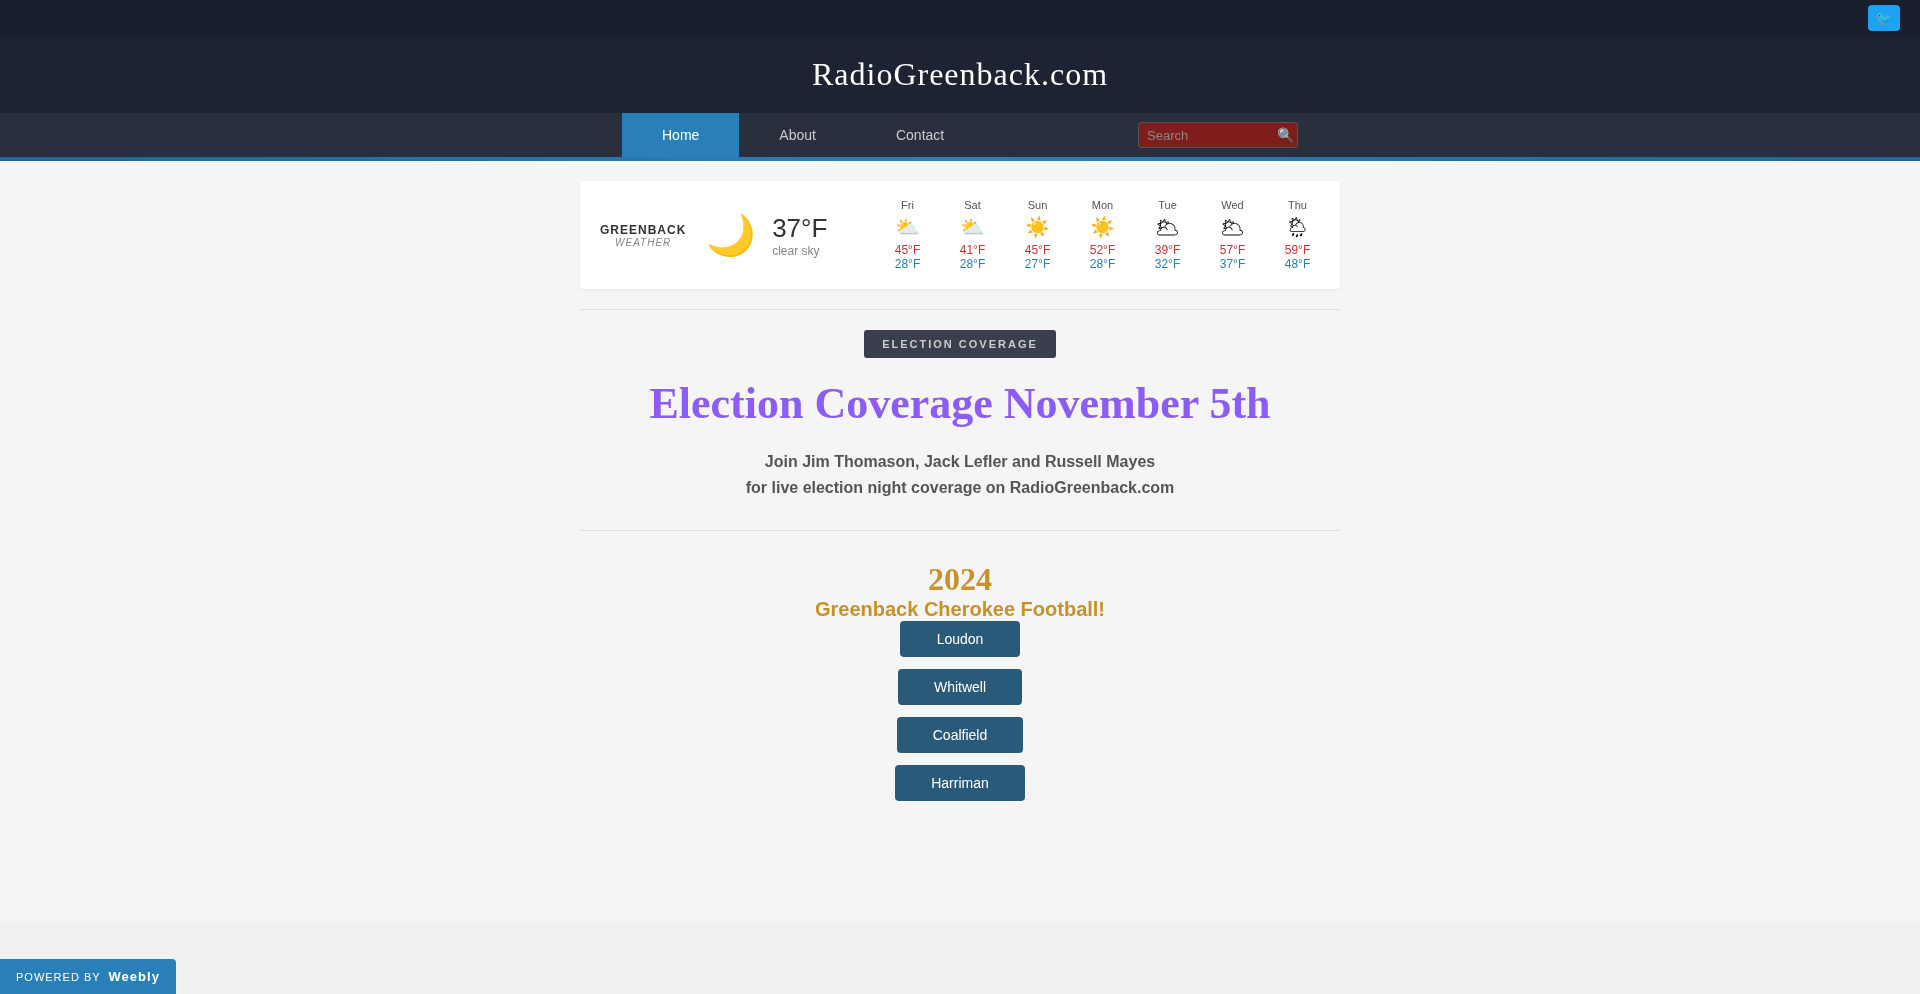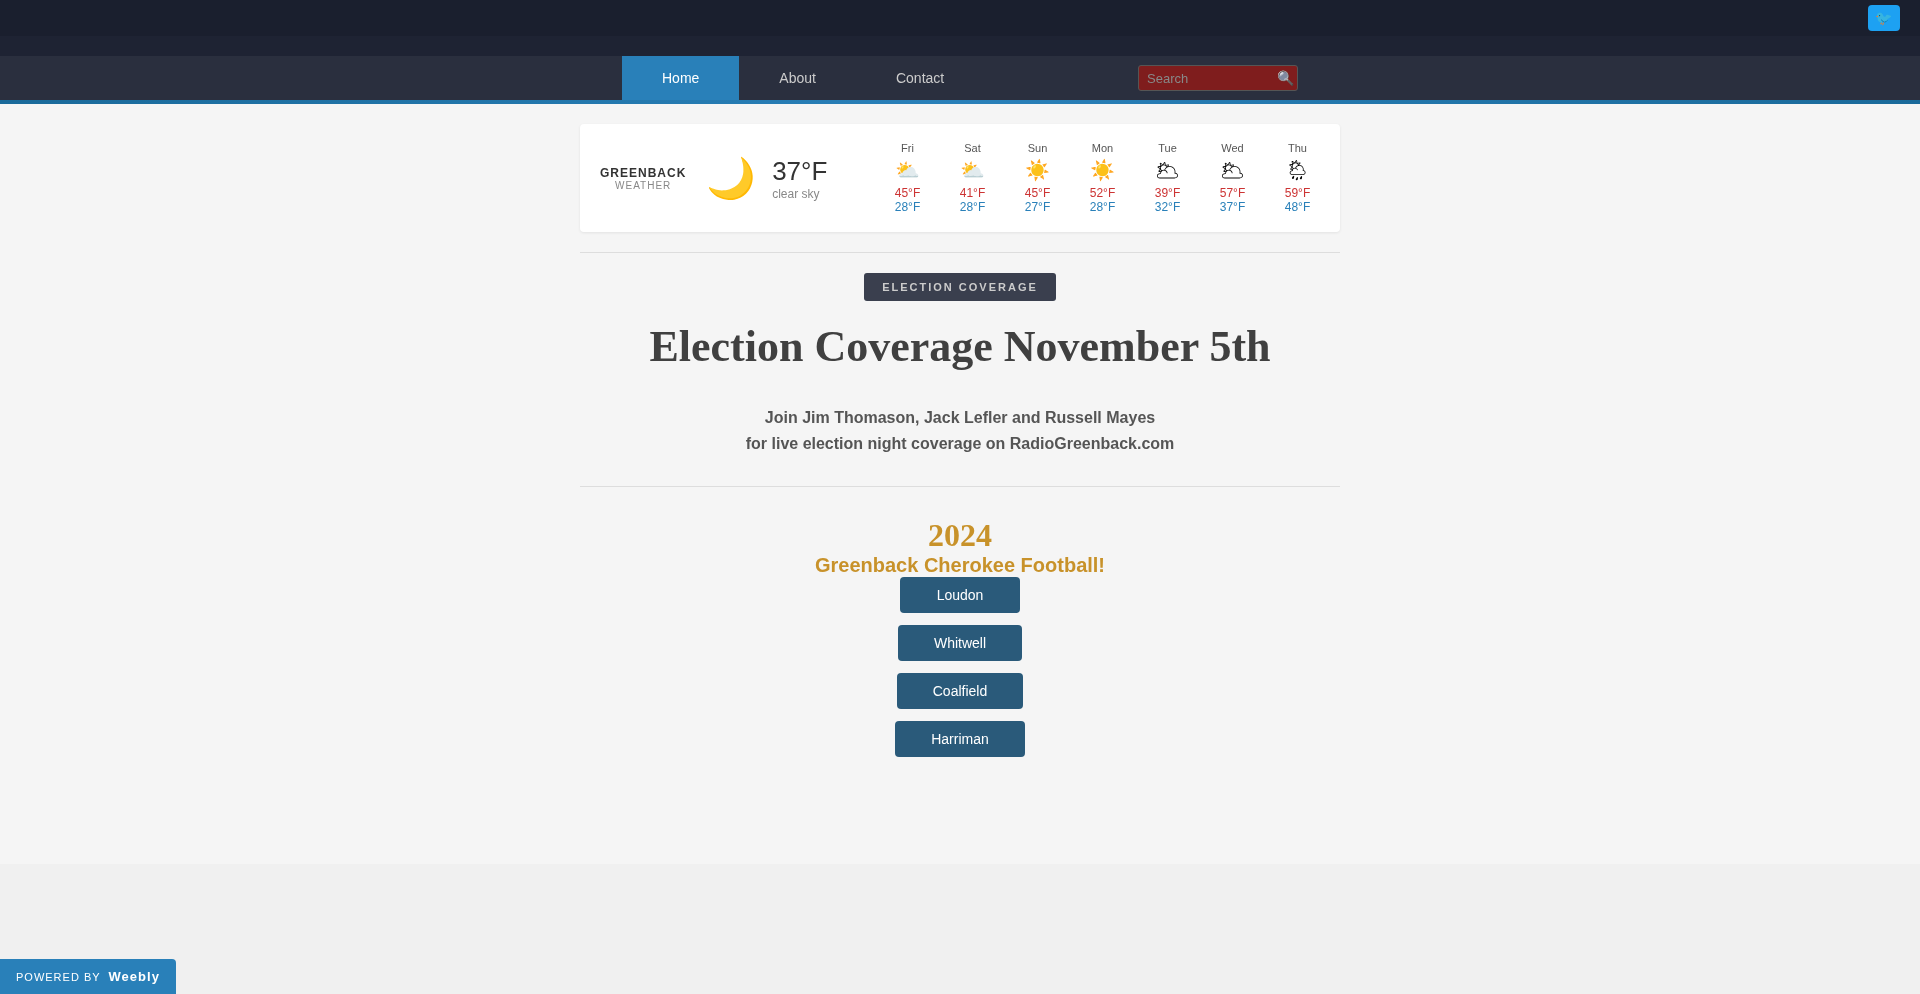--- a/index.html
+++ b/index.html
@@ -135,20 +135,21 @@
     .weather-location .city {
       font-size: 12px;
       font-weight: bold;
       color: #333;
       letter-spacing: 1px;
     }
     .weather-location .label {
       font-size: 10px;
       color: #888;
       letter-spacing: 1px;
+      font-style: italic;
     }
     .weather-icon-current {
       font-size: 40px;
       margin-right: 16px;
       color: #555;
     }
     .weather-current {
       margin-right: 24px;
     }
     .weather-current .temp {
@@ -203,24 +204,24 @@
       font-size: 11px;
       letter-spacing: 2px;
       padding: 8px 18px;
       border-radius: 3px;
       margin-bottom: 20px;
       cursor: pointer;
       font-weight: 600;
     }
     .election-title {
       font-size: 44px;
-      color: #404040;
+      color: #8b5cf6;
       font-weight: bold;
       text-align: center;
-      margin-bottom: 33px;
+      margin-bottom: 20px;
       font-family: Georgia, serif;
     }
     .election-subtitle {
       font-size: 16px;
       color: #555;
       text-align: center;
       font-weight: 600;
       line-height: 1.6;
       margin-bottom: 20px;
     }
@@ -285,20 +286,21 @@
 </head>
 <body>
 
 <div class="top-bar">
   <button class="twitter-btn">
     <span>🐦</span>
   </button>
 </div>
 
 <div class="header">
+  <div class="site-title">RadioGreenback.com</div>
 
   <nav class="nav">
     <div class="nav-inner">
       <a class="nav-item active">Home</a>
       <a class="nav-item">About</a>
       <a class="nav-item">Contact</a>
       <div class="nav-search">
         <input type="text" placeholder="Search" style="">
         <button class="search-icon-btn">🔍</button>
       </div>

